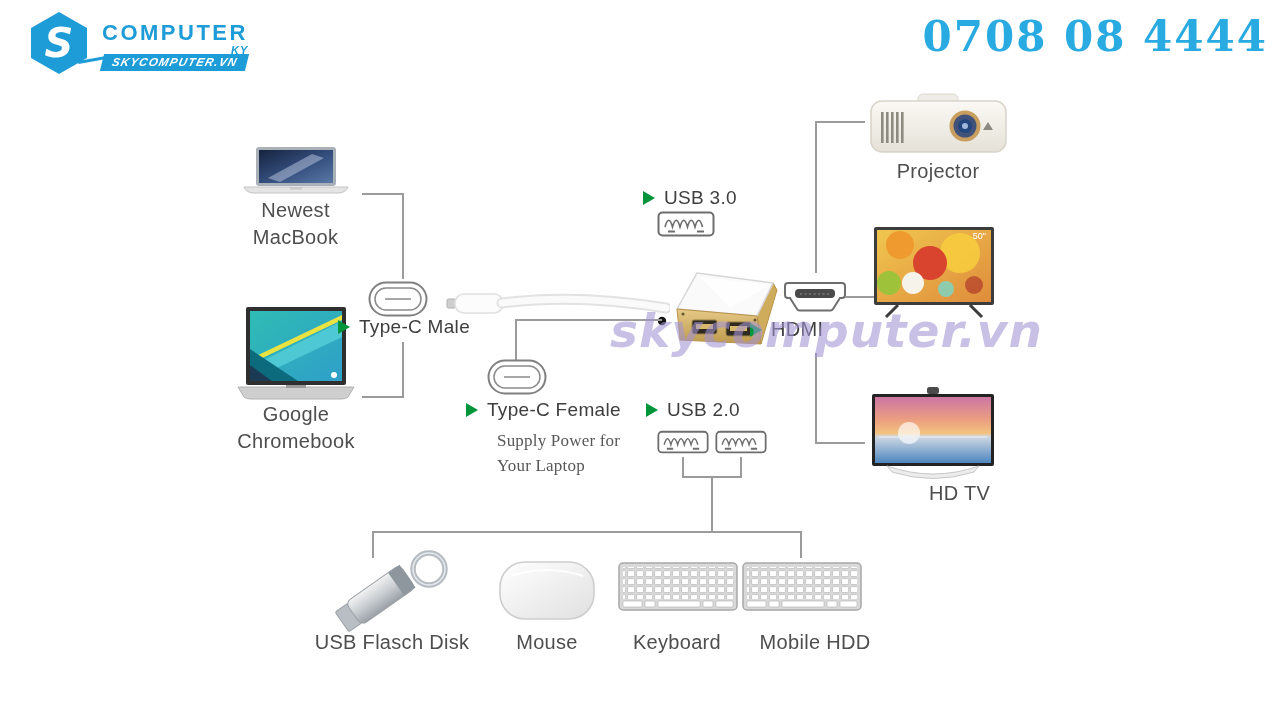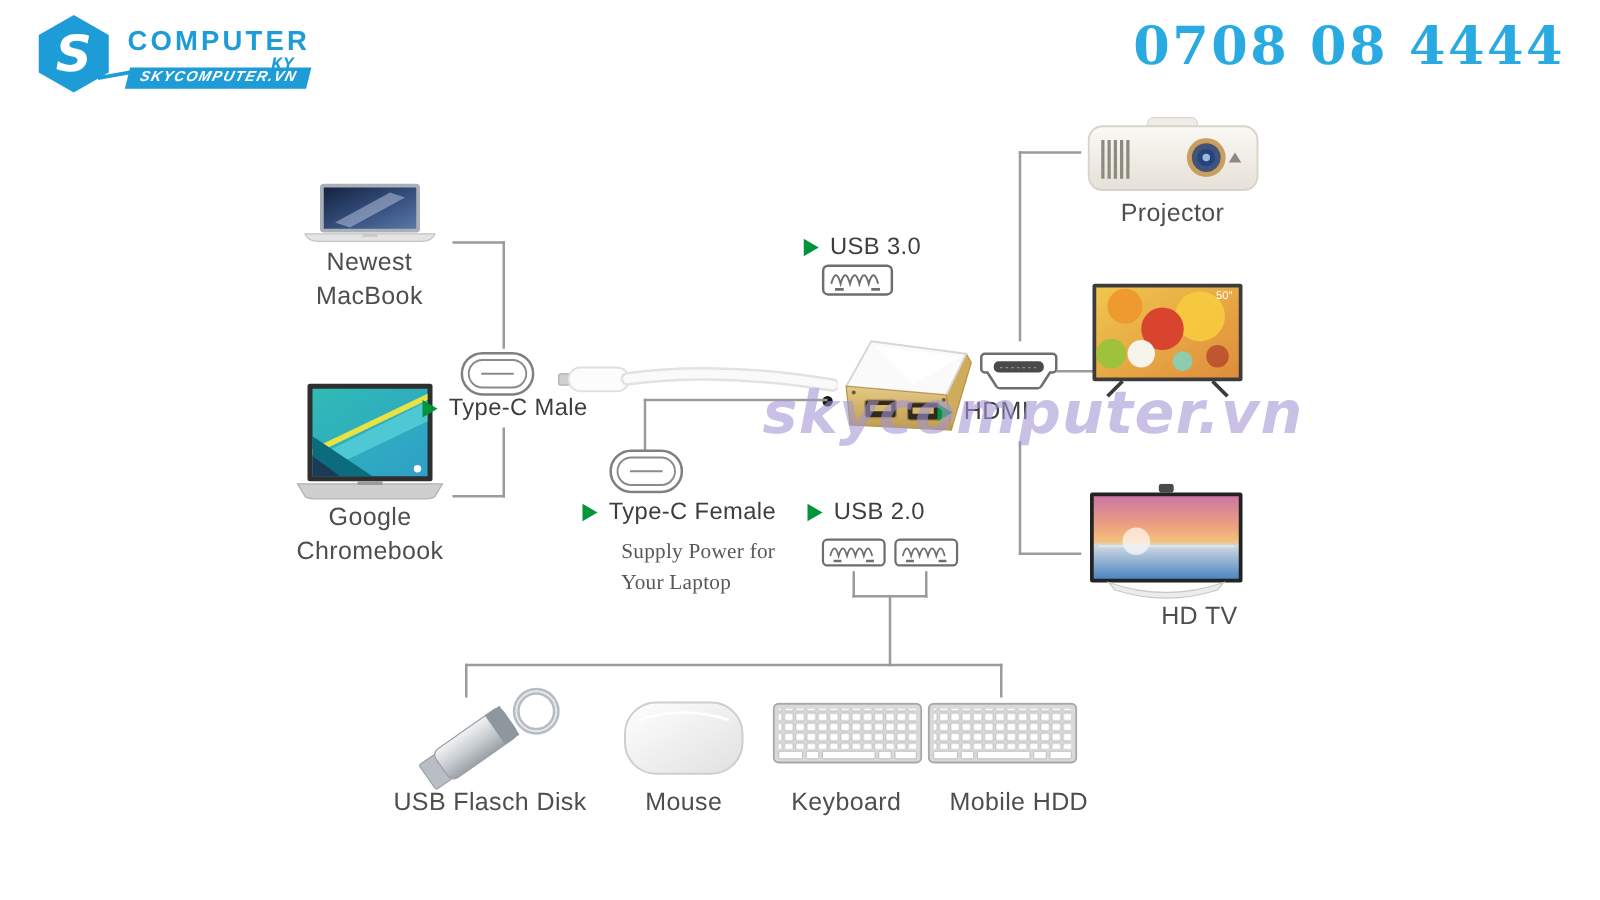--- a/index.html
+++ b/index.html
@@ -4,25 +4,25 @@
 <style>
   html,body{margin:0;padding:0;background:#fff;}
   .canvas{position:relative;width:1280px;height:720px;background:#ffffff;overflow:hidden;
           font-family:"Liberation Sans",sans-serif;}
   .line{position:absolute;background:#9b9b9b;}
   .lbl{position:absolute;color:#4e4e4e;font-size:20px;line-height:27px;text-align:center;letter-spacing:.3px;}
   .plabel{position:absolute;display:flex;align-items:center;gap:9px;color:#3e3e3e;font-size:19px;letter-spacing:.3px;justify-content:space-between;}
   .arrow{width:0;height:0;border-left:12px solid #00953b;border-top:7px solid transparent;border-bottom:7px solid transparent;}
   .sub{position:absolute;color:#585858;font-size:17px;letter-spacing:.2px;font-family:Liberation Serif, serif;}
   .abs{position:absolute;}
-  .phone{position:absolute;top:12px;right:28px;font-family:"DejaVu Serif",serif;font-weight:700;
+  .phone{position:absolute;top:12px;right:12px;font-family:"DejaVu Serif",serif;font-weight:700;
          font-size:42px;color:#29abe2;letter-spacing:2px;}
   .logo{position:absolute;left:26px;top:8px;width:250px;height:70px;}
   .logo-brand{position:absolute;left:76px;top:12px;font-size:22px;font-weight:700;color:#1e9cd7;letter-spacing:2.5px;text-align:right;}
-  .logo-sub{position:absolute;left:191px;top:36px;font-size:14px;font-weight:700;font-style:italic;color:#1e9cd7;letter-spacing:1px;font-family:Liberation Mono, monospace;}
+  .logo-sub{position:absolute;left:205px;top:36px;font-size:11px;font-weight:700;font-style:italic;color:#1e9cd7;letter-spacing:1px;}
   .logo-band{position:absolute;left:76px;top:46px;background:#1e9cd7;color:#fff;font-size:11.5px;font-weight:700;
              font-style:italic;letter-spacing:1.2px;padding:2px 10px 3px 10px;transform:skewX(-14deg);}
   .logo-line{position:absolute;left:52px;top:50px;width:34px;height:2.5px;background:#1e9cd7;transform:rotate(-10deg);}
   .watermark{position:absolute;left:610px;top:303px;font-size:47px;font-weight:700;font-style:italic;
              color:#a394d4;opacity:.58;letter-spacing:1px;z-index:30;pointer-events:none;
              font-family:"DejaVu Sans",sans-serif;}
 </style>
 </head>
 <body>
 

